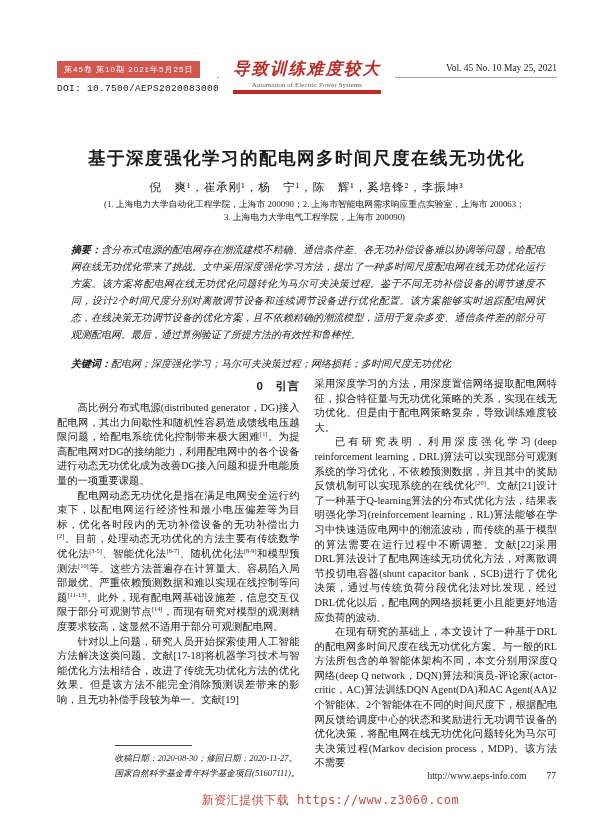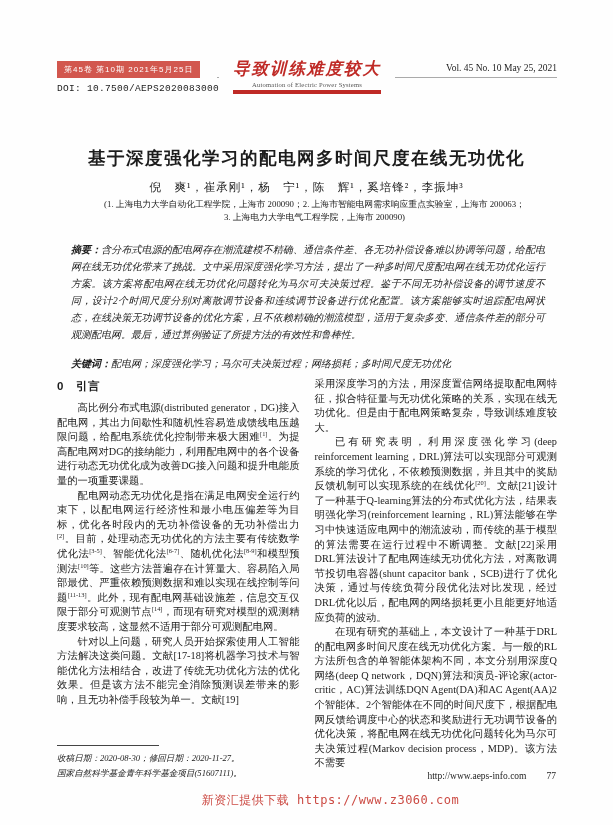--- a/index.html
+++ b/index.html
@@ -54,21 +54,21 @@
   .abstract{position:absolute;top:229px;left:59px;right:56px;font-style:italic;}
   .abs-p{margin:12px;font-size:10px;line-height:17px;text-align:justify;}
   .abs-p .lbl{font-weight:bold;}
   .kw{margin-top:5px;}
 
   
   .body{
     position:absolute;top:377px;left:57px;right:56px;height:404px;
     display:flex;gap:15px;
   }
-  .col{flex:1 1 0;min-width:0;display:flex;flex-direction:column;}
+  .col{flex:1 1 0;min-width:0;display:flex;flex-direction:column;align-items:flex-end;}
   .sec{
     margin:2px 0 7px 0;font-family:"Liberation Sans","DejaVu Sans",sans-serif;
     font-size:11.5px;font-weight:bold;letter-spacing:0.5px;
   }
   .sec .sec-t{margin-left:12px;}
   .para{margin:0;font-size:10.3px;line-height:14.6px;text-align:justify;}
   .para.indent{text-indent:2em;}
   .para sup{font-size:0.62em;line-height:0;vertical-align:super;}
 
   .footnote{margin-top:auto;}

